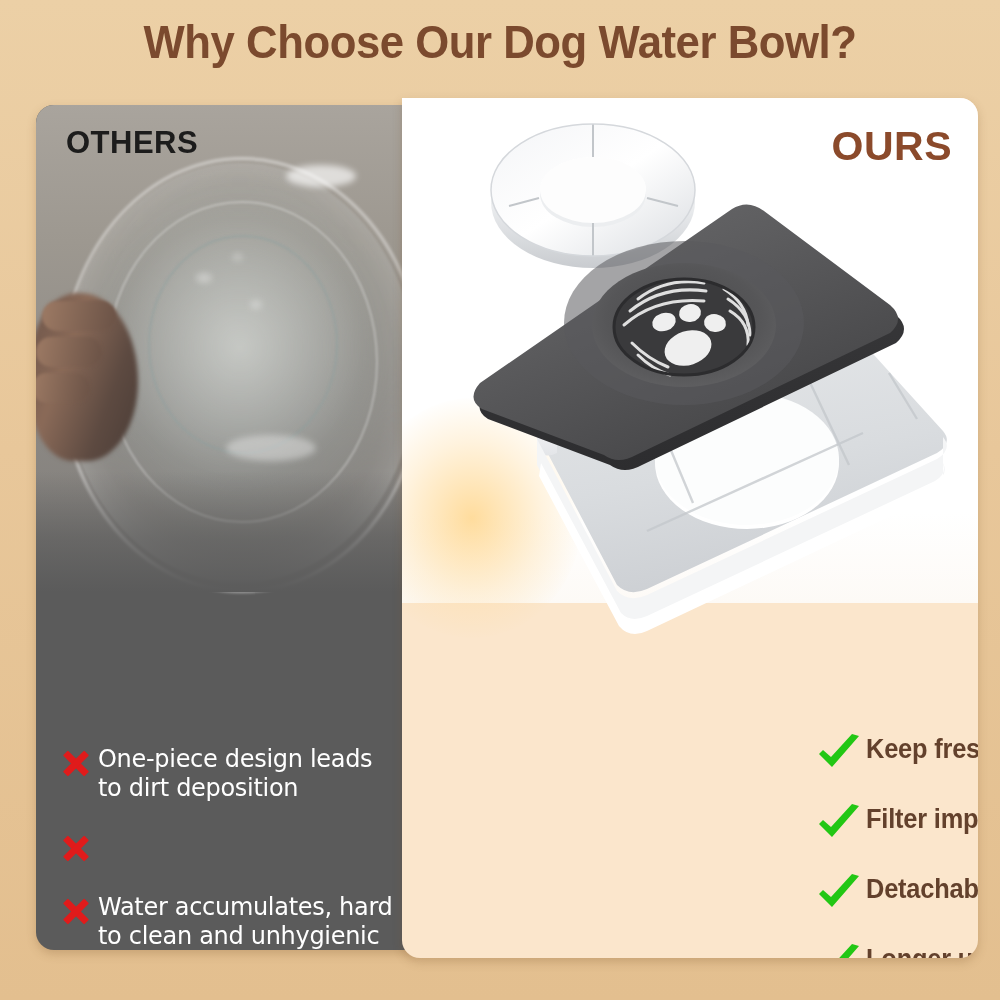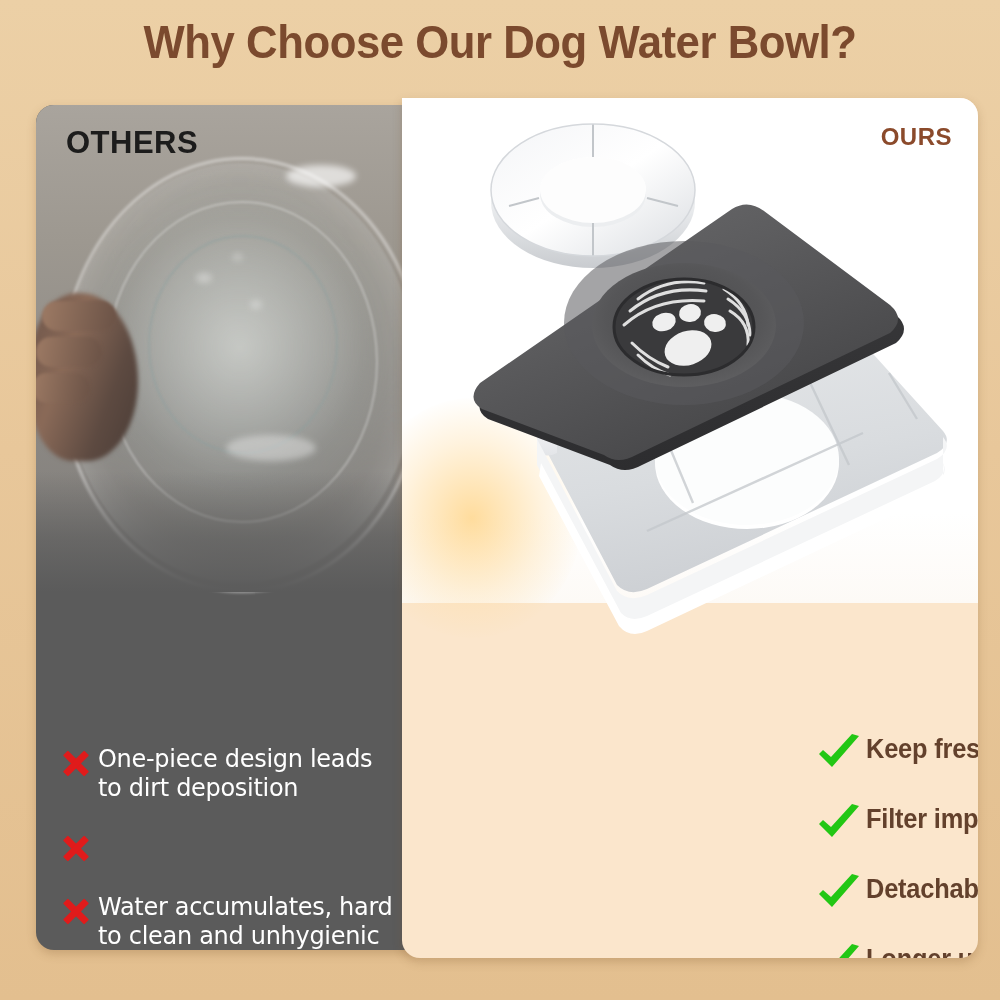--- a/index.html
+++ b/index.html
@@ -83,21 +83,21 @@
     font-size:31px;font-weight:bold;color:#1c1c1c;letter-spacing:.5px;
   }
 
   
   .product-area{
     position:absolute;left:0;top:0;width:576px;height:505px;
     background:linear-gradient(180deg,#ffffff 0%,#ffffff 82%,#fdfaf6 100%);
   }
   .label-ours{
     position:absolute;right:26px;top:25px;
-    font-size:24px;font-weight:bold;color:#8b4a2b;letter-spacing:.5px;
+    font-size:41px;font-weight:bold;color:#8b4a2b;letter-spacing:.5px;
   }
   .glow{
     position:absolute;left:-40px;top:300px;width:220px;height:240px;border-radius:50%;
     background:radial-gradient(ellipse at center, rgba(255,214,140,.85) 0%, rgba(255,220,160,.35) 45%, rgba(255,225,175,0) 72%);
   }
 
   
   .ring-acc{position:absolute;left:85px;top:12px;width:212px;height:165px;}
 
   

